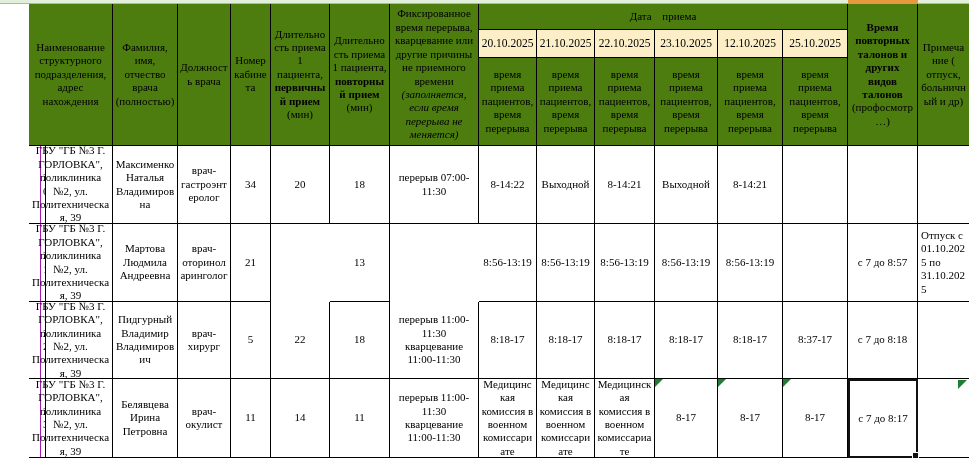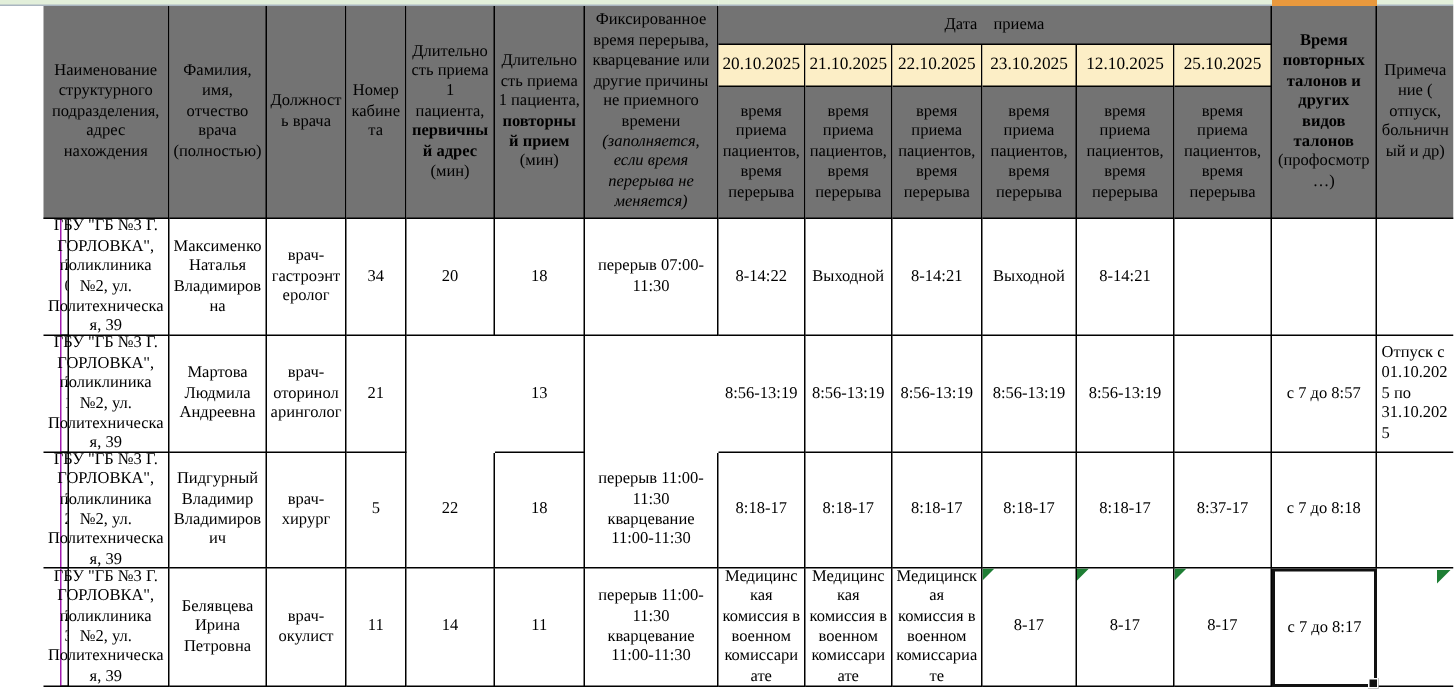--- a/index.html
+++ b/index.html
@@ -20,21 +20,21 @@
     border-bottom:1px solid #000;
     display:flex;align-items:center;justify-content:center;
     text-align:center;
     font-size:11px;line-height:1.22;
     padding:1px 2px;
     overflow:hidden;
   }
   .tx{width:100%;overflow-wrap:break-word;word-break:break-word;}
   .bl{border-left:1px solid #a21caf;margin-left:40px;}
   .nr{border-right:none;}
-  .head{background:#737373;}
+  .head{background:#4d7c0f;}
   .date{background:#fceec6;font-size:11.5px;}
   .band{word-spacing:8px;}
   .b{font-weight:bold;}
   .it{font-style:italic;}
   .left{justify-content:flex-start;text-align:left;padding-left:3px;}
   .strip{box-sizing:border-box;background:#e2efda;border-bottom:1px solid #a9b5c0;}
   .strip-orange{box-sizing:border-box;background:#e9993d;}
   .flag::before{
     content:"";position:absolute;top:0;left:0;width:0;height:0;
     border-top:8px solid #1e7e34;border-right:8px solid transparent;
@@ -66,21 +66,21 @@
   <div class="cell head" style="grid-area:2/3/5/4">
       <div class="tx">Фамилия, имя, отчество врача (полностью)</div>
     </div>
   <div class="cell head" style="grid-area:2/4/5/5">
       <div class="tx">Должность врача</div>
     </div>
   <div class="cell head" style="grid-area:2/5/5/6">
       <div class="tx">Номер кабинета</div>
     </div>
   <div class="cell head" style="grid-area:2/6/5/7">
-    <div class="tx"><span>Длительность приема 1 пациента, </span><span class="b">первичный адрес</span><span> (мин)</span></div>
+    <div class="tx"><span>Длительность приема 1 пациента, </span><span class="b">первичный прием</span><span> (мин)</span></div>
   </div>
   <div class="cell head" style="grid-area:2/7/5/8">
     <div class="tx"><span>Длительность приема 1 пациента, </span><span class="b">повторный прием</span><span> (мин)</span></div>
   </div>
   <div class="cell head" style="grid-area:2/8/5/9">
     <div class="tx"><span>Фиксированное время перерыва, кварцевание или другие причины не приемного времени </span><span class="it">(заполняется, если время перерыва не меняется)</span></div>
   </div>
 
   <div class="cell head band" style="grid-area:2/9/3/15">
       <div class="tx">Дата приема</div>

